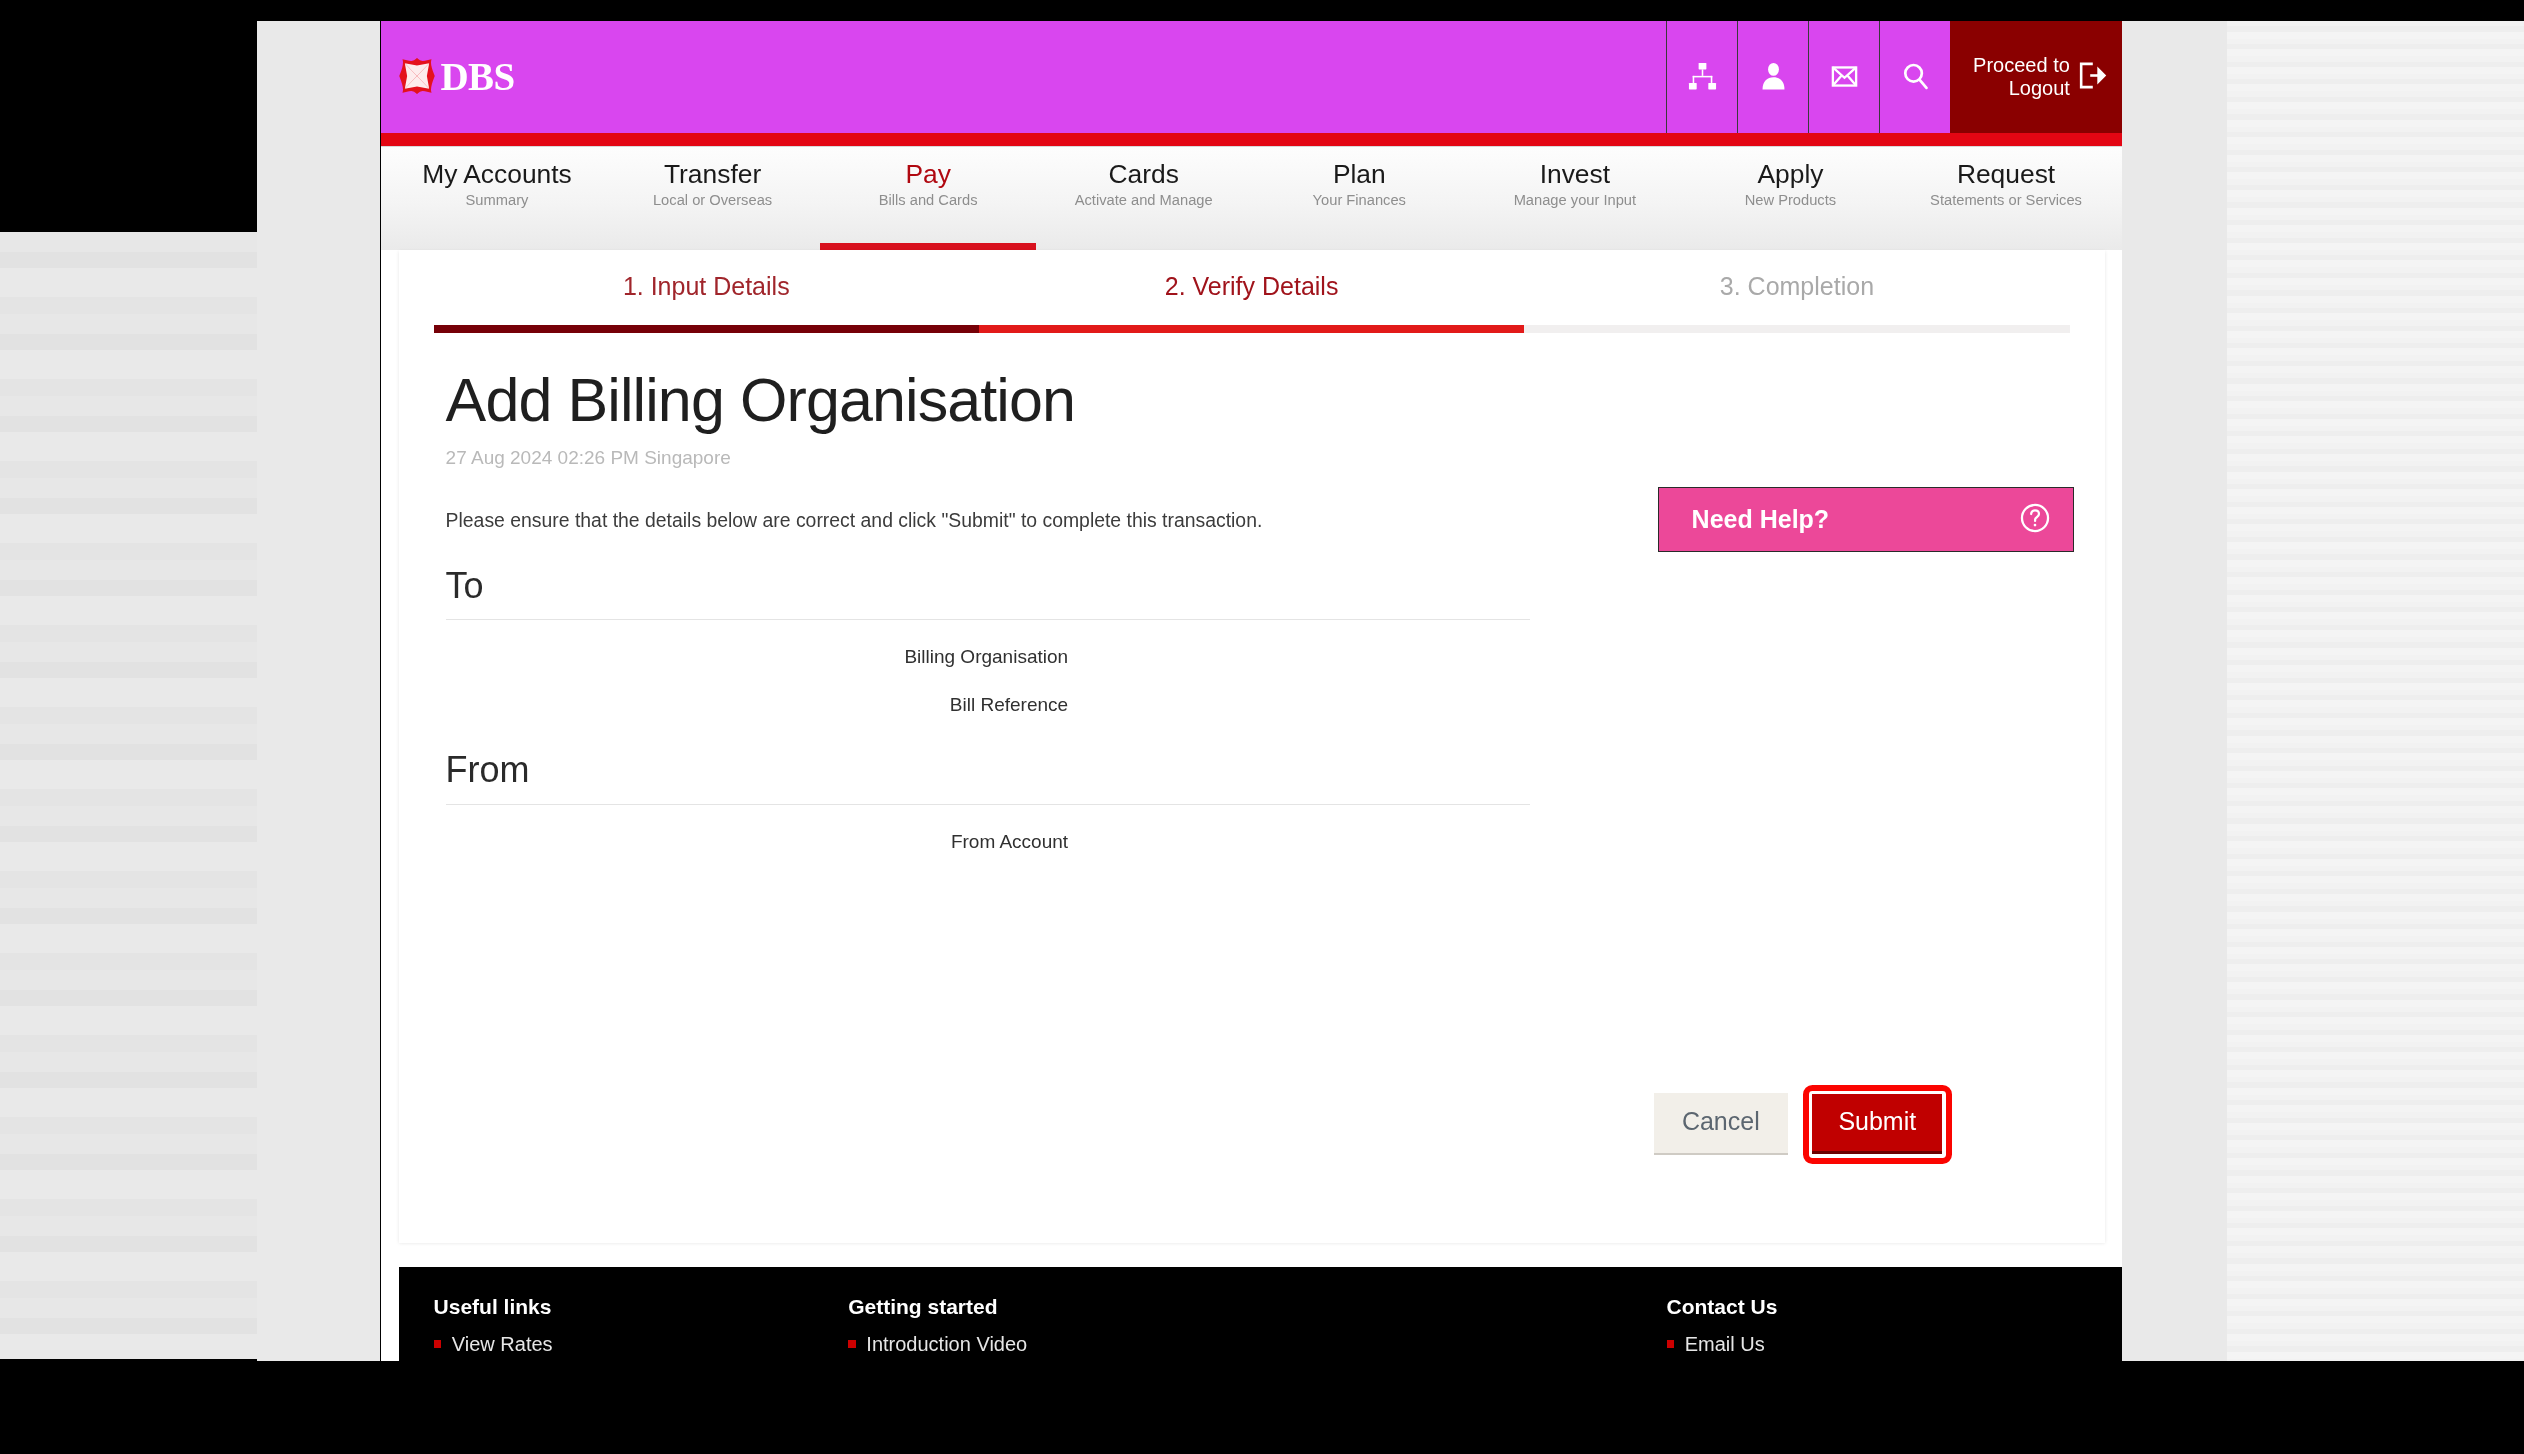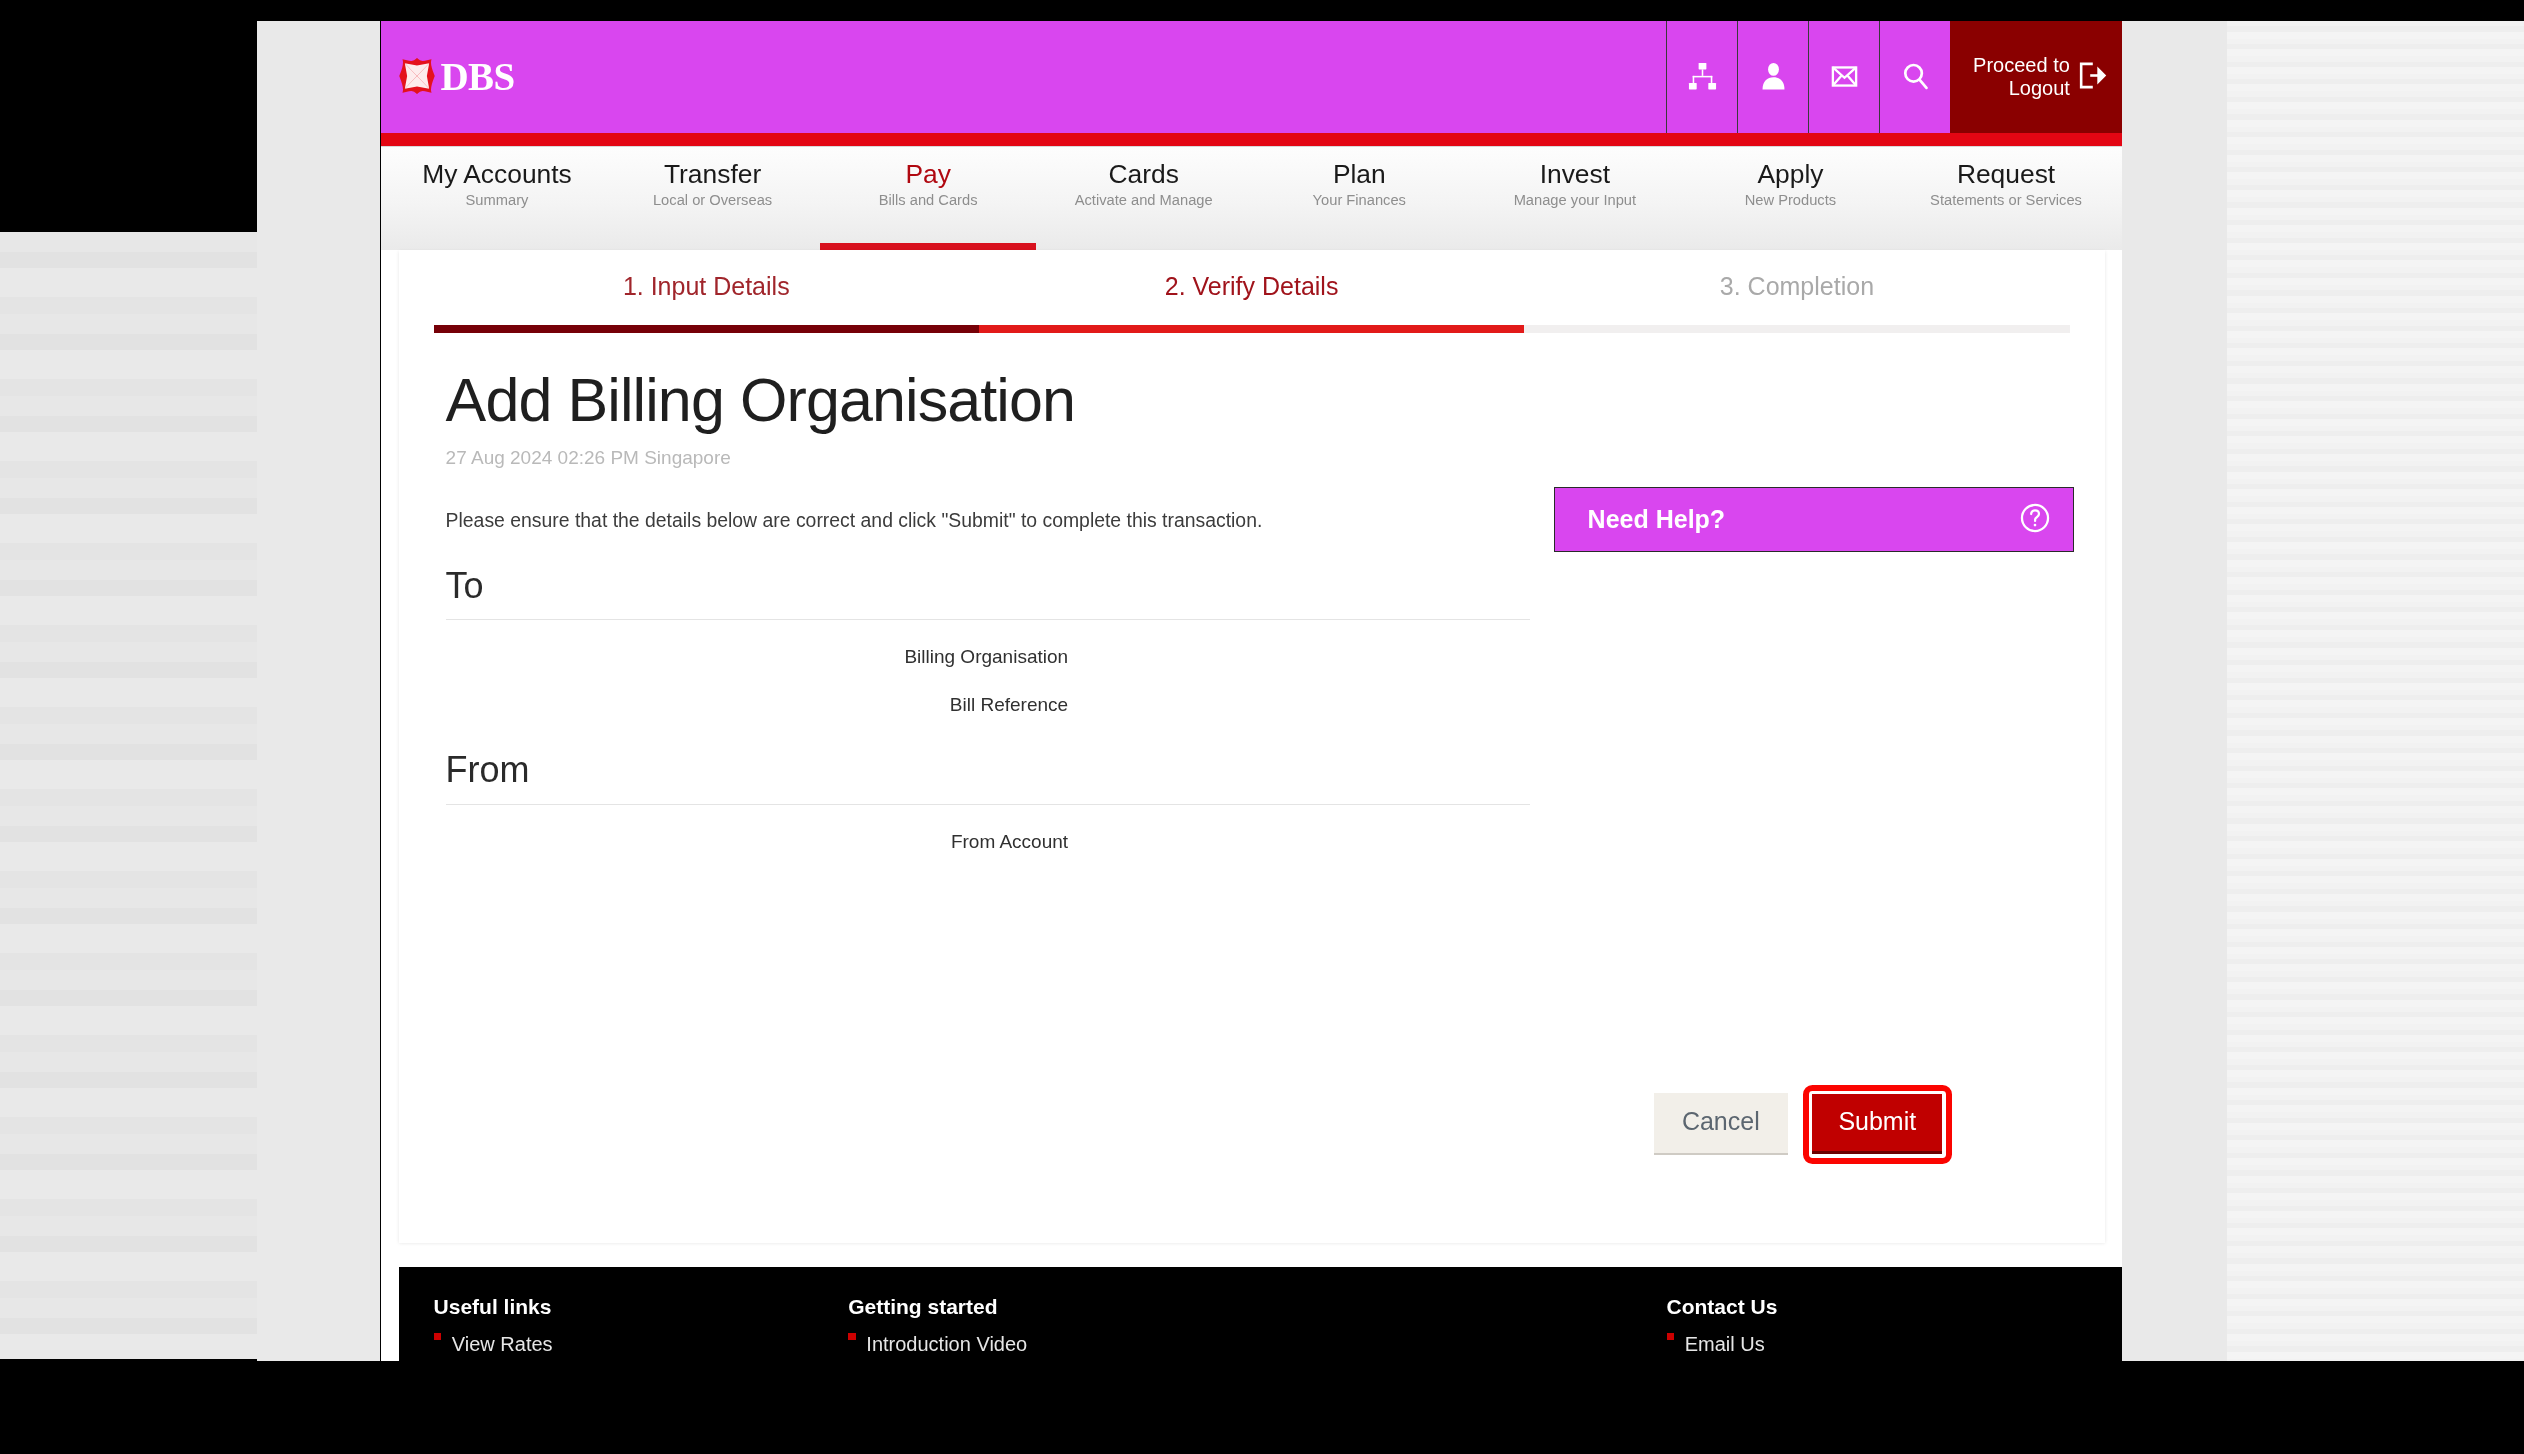--- a/index.html
+++ b/index.html
@@ -214,22 +214,22 @@
     font-size: 25px; font-weight: normal;
     padding: 13px 26px 15.3px 26px;
     border: none; border-bottom: 3.5px solid #6e0000;
     cursor: pointer;
     font-family: "Liberation Sans", sans-serif;
   }
 
   
   #need-help {
     position: absolute; right: 31px; top: 237px;
-    width: 520px; height: 65px;
-    background: #d946ef;
+    width: 416px; height: 65px;
+    background: #ec4899;
     border: 1.8px solid #2a2a2a;
     display: flex; align-items: center; justify-content: space-between;
     padding: 0 21px 0 33px;
     cursor: pointer;
   }
   #need-help-label { color: #ffffff; font-size: 25px; font-weight: bold; }
 
   
   #footer {
     position: absolute; left: 17.6px; top: 1246px;
@@ -240,21 +240,21 @@
   }
   .f-col { position: relative; }
   .f-col.c1 { width: 423px; }
   .f-col.c2 { width: 835px; }
   .f-col.c3 { width: 447px; }
   .f-head {
     color: #ffffff; font-size: 21px; font-weight: bold; margin-bottom: 14px;
   }
   .f-link {
     color: #e6e6e6; font-size: 20px;
-    display: flex; gap: 10.6px; cursor: pointer;
+    display: flex; align-items: center; gap: 10.6px; cursor: pointer;
   }
   .f-bullet {
     width: 7.6px; height: 7.6px; background: #cc0000; flex: 0 0 auto;
     display: inline-block;
   }
 
   
   #bottom-band {
     position: absolute; left: 0; top: 1361px; width: 2525px; height: 94px;
     background: #000;

